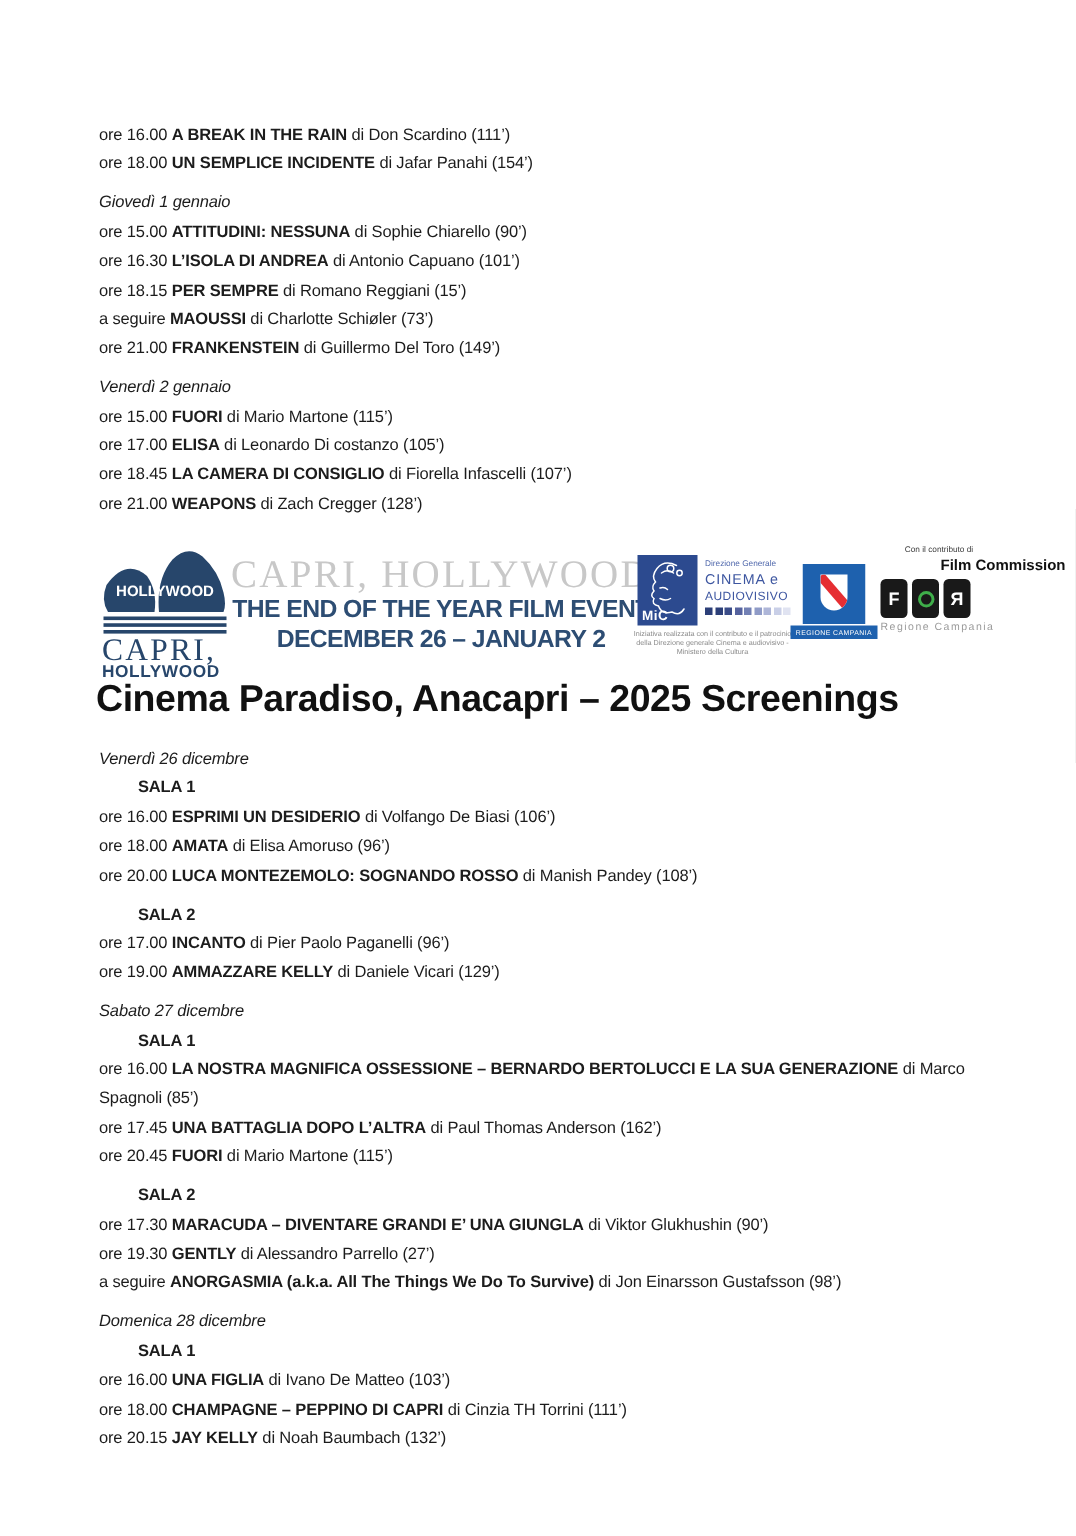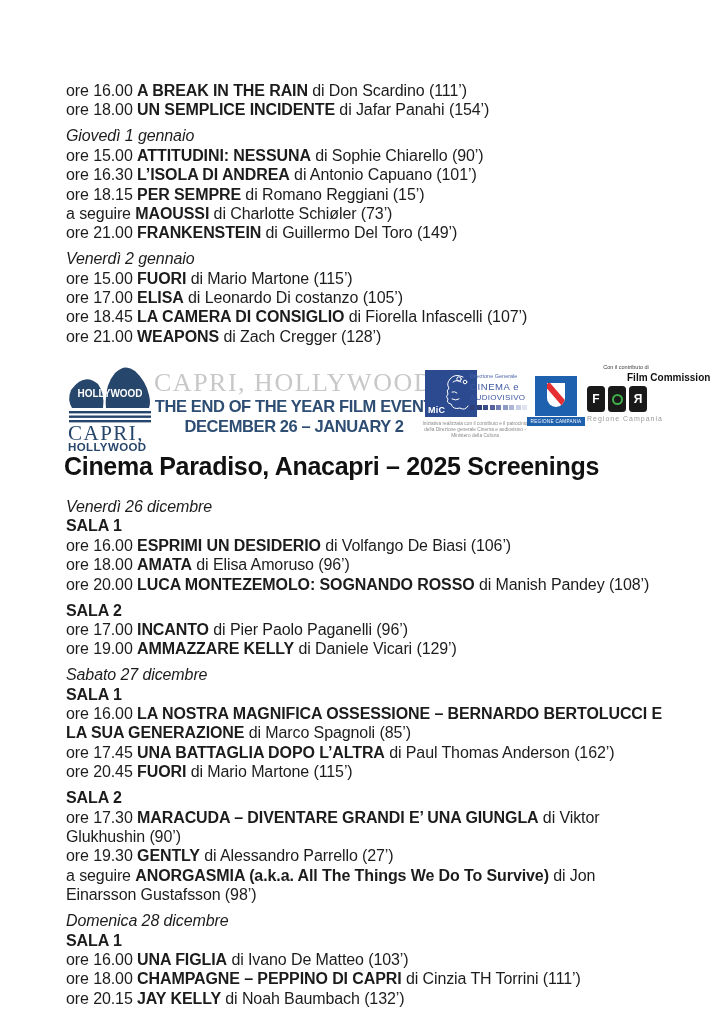--- a/index.html
+++ b/index.html
@@ -3,43 +3,43 @@
 <meta charset="utf-8">
 <style>
   html,body{margin:0;padding:0;background:#e8e8e8;}
   .page{
     position:relative;width:717px;height:1024px;margin:0 auto;background:#ffffff;
     font-family:"Liberation Sans",sans-serif;color:#1c1c1c;overflow:hidden;
   }
   
   .listing{
     position:absolute;left:66px;width:600px;
-    font-size:16px;line-height:19.4px;letter-spacing:-0.1px;color:#1c1c1c;
+    font-size:11px;line-height:19.4px;letter-spacing:-0.1px;color:#1c1c1c;
   }
   .listing.top{top:81px;}
   .listing.bottom{top:497px;}
   .group + .group{margin-top:6.5px;}
   .line.date{font-style:italic;}
-  .line.sala{font-weight:700;}
+  .line.sala{font-weight:700;margin-left:26px;}
   .line .title{font-weight:700;}
   
   .banner{position:absolute;left:66px;top:362px;width:600px;height:92px;}
   .capri-logo{position:absolute;left:0;top:2px;}
   .banner-text{position:absolute;left:88px;top:8px;width:280px;text-align:center;}
   .banner-title{
     font-family:"Liberation Serif",serif;font-size:26px;line-height:26px;
     color:#c8c8c8;letter-spacing:1.5px;white-space:nowrap;
   }
   .banner-sub{
     font-size:16.5px;line-height:20px;font-weight:700;color:#2d4d73;
     letter-spacing:-0.4px;white-space:nowrap;
   }
   
   .mic{position:absolute;left:359px;top:8px;width:100px;}
-  .mic-square{position:absolute;left:0;top:0;width:40px;height:47px;background:#2c4a8f;padding-left:12px;}
+  .mic-square{position:absolute;left:0;top:0;width:40px;height:47px;background:#2c4a8f;}
   .mic-name{position:absolute;left:3px;bottom:2px;color:#fff;font-weight:700;font-size:9px;letter-spacing:0.3px;}
   .mic-right{position:absolute;left:45px;top:3px;width:60px;}
   .mic-dg{font-size:5.5px;color:#5068ac;white-space:nowrap;}
   .mic-cinema{font-size:9.5px;color:#3d56a0;letter-spacing:0.6px;margin-top:2px;white-space:nowrap;}
   .mic-audio{font-size:8px;color:#3d56a0;letter-spacing:0.3px;margin-top:1px;white-space:nowrap;}
   .mic-squares{display:flex;gap:1.5px;margin-top:3px;}
   .mic-sq{width:5px;height:5px;}
   .mic-caption{
     position:absolute;left:-3px;top:51px;width:106px;text-align:center;
     font-size:4.8px;line-height:6px;color:#8a8a8a;

